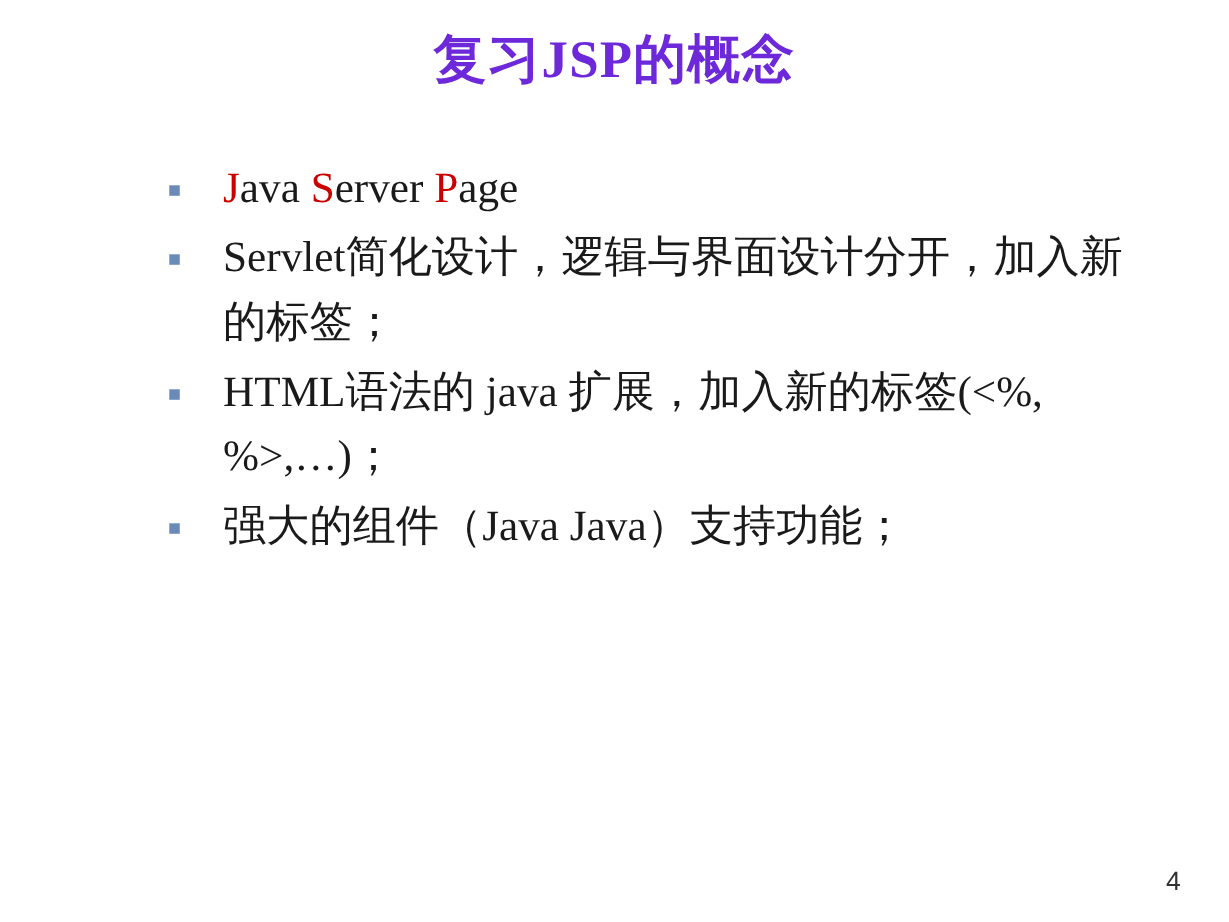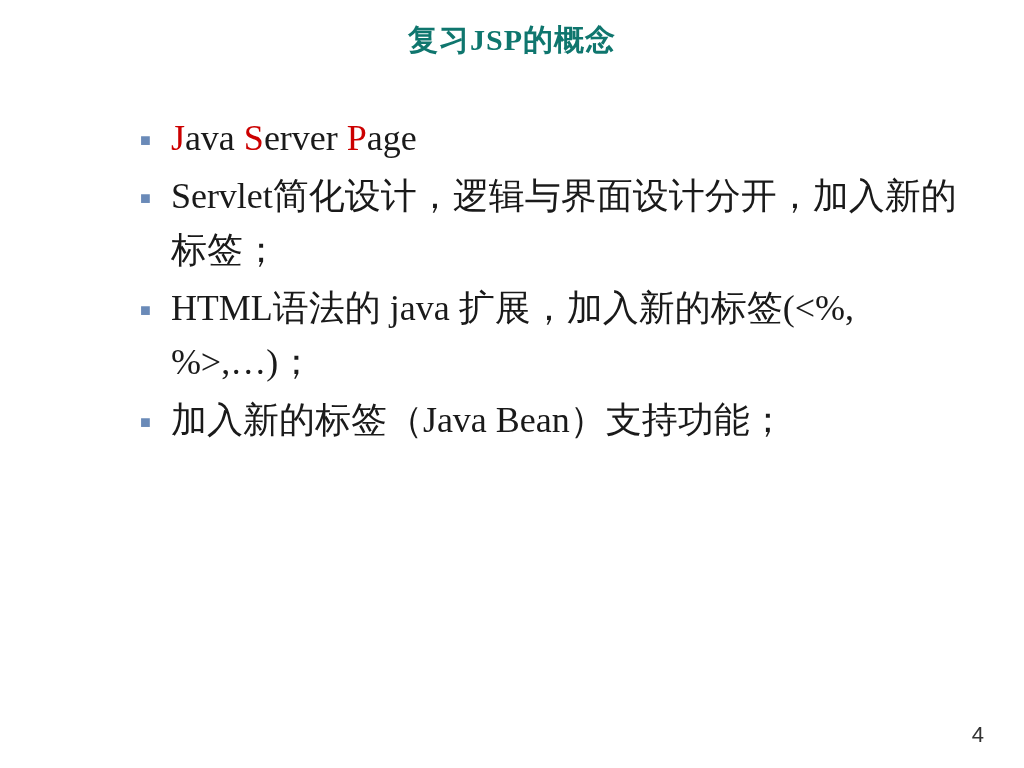--- a/index.html
+++ b/index.html
@@ -15,22 +15,22 @@
       overflow: hidden;
       position: relative;
     }
     .slide {
       width: 100%;
       height: 100%;
       padding: 20px 0 0 0;
     }
     .title {
       text-align: center;
-      font-size: 30px;
-      color: #0f766e;
+      font-size: 44px;
+      color: #6d28d9;
       font-family: "SimSun", "STSong", serif;
       margin-bottom: 50px;
       letter-spacing: 1px;
     }
     .content {
       padding-left: 140px;
       padding-right: 60px;
     }
     .bullet-item {
       display: flex;
@@ -43,20 +43,21 @@
     .bullet-marker {
       color: #6a8ab8;
       font-size: 18px;
       margin-right: 20px;
       margin-top: 16px;
       flex-shrink: 0;
     }
     .bullet-text {
       flex: 1;
       font-family: "Tahoma", "Microsoft YaHei", "SimSun", serif;
+      margin-left: 15px;
     }
     .red-letter {
       color: #cc0000;
     }
     .page-number {
       position: absolute;
       bottom: 20px;
       right: 40px;
       font-size: 22px;
       color: #333;
@@ -81,19 +82,19 @@
       <span class="bullet-text">Servlet简化设计，逻辑与界面设计分开，加入新的标签；</span>
     </div>
 
     <div class="bullet-item">
       <span class="bullet-marker">■</span>
       <span class="bullet-text">HTML语法的 java 扩展，加入新的标签(&lt;%, %&gt;,…)；</span>
     </div>
 
     <div class="bullet-item">
       <span class="bullet-marker">■</span>
-      <span class="bullet-text">加入新的标签（Java Bean）支持功能；</span>
+      <span class="bullet-text">强大的组件（Java Java）支持功能；</span>
     </div>
 
   </div>
 
   <div class="page-number">4</div>
 </div>
 
 </body></html>

